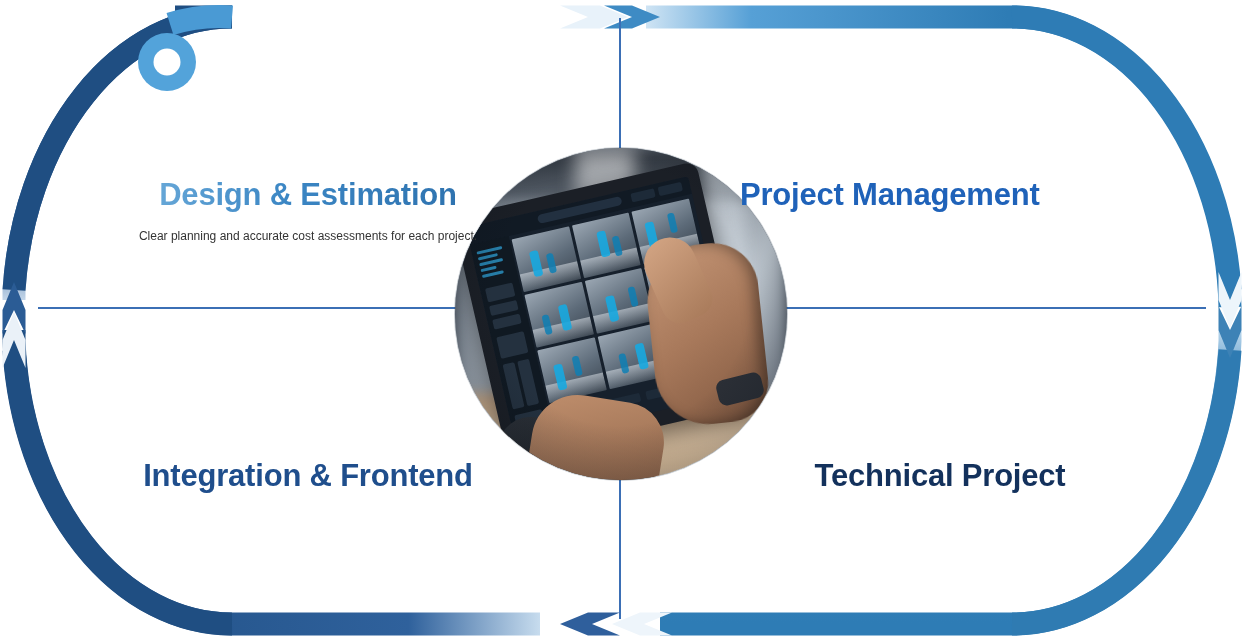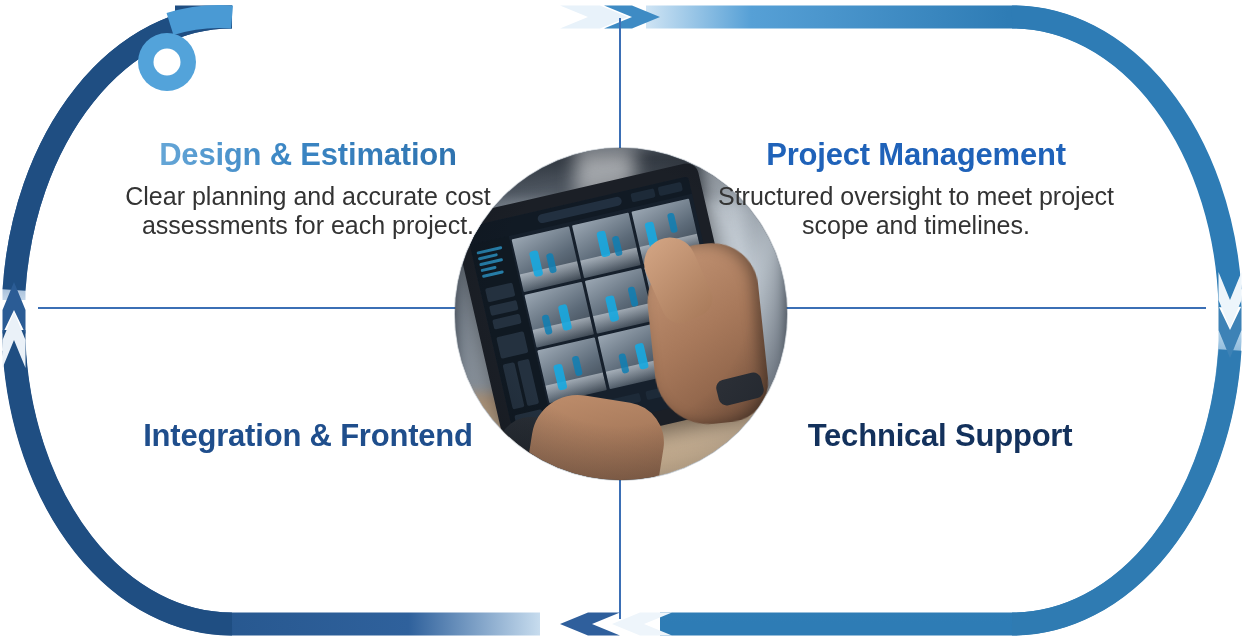--- a/index.html
+++ b/index.html
@@ -83,30 +83,30 @@
   #hand-b{left:76px;top:250px;width:132px;height:96px;
       background:linear-gradient(160deg,#c08f6d,#8d6348);
       border-radius:46px 40px 20px 24px;transform:rotate(9deg);}
   #sleeve{left:40px;top:276px;width:160px;height:86px;
       background:linear-gradient(150deg,#2c3138,#15181d);
       border-radius:34px 26px 10px 10px;transform:rotate(9deg);}
   #vignette{left:0;top:0;width:332px;height:332px;border-radius:50%;
       background:radial-gradient(circle at 50% 45%,rgba(0,0,0,0) 52%,rgba(10,16,24,.45) 100%);}
 
   
-  .quad{position:absolute;}
+  .quad{position:absolute;margin-top:40px;}
   .q-title{font-size:31px;font-weight:bold;letter-spacing:-.2px;
            line-height:36px;margin:0 0 9px 0;white-space:nowrap;}
-  .q-body{font-size:25px;line-height:29px;color:#333333;margin:0;}
+  .q-body{font-size:12px;line-height:29px;color:#333333;margin:0;}
 
   #quad-tl{left:96px; top:137px; width:424px; text-align:center;}
   #quad-tl .q-title{background:linear-gradient(90deg,#7ab6e0 0%,#3b86c4 45%,#2a6ca8 100%);
         -webkit-background-clip:text;background-clip:text;color:transparent;
         -webkit-text-fill-color:transparent;}
-  #quad-tr{left:704px; top:137px; width:424px; text-align:center;}
+  #quad-tr{left:740px; top:137px; width:424px; }
   #quad-tr .q-title{color:#1f62b9;}
   #quad-bl{left:96px; top:418px; width:424px; text-align:center;}
   #quad-bl .q-title{color:#1f4e8c;}
   #quad-br{left:728px; top:418px; width:424px; text-align:center;}
   #quad-br .q-title{color:#13315c;}
 </style>
 </head>
 <body>
 
 <div id="stage">
@@ -315,24 +315,23 @@
     <div class="ph" id="vignette"></div>
   </div>
 
   <div class="quad" id="quad-tl">
     <p class="q-title">Design &amp; Estimation</p>
     <p class="q-body">Clear planning and accurate cost assessments for each project.</p>
   </div>
 
   <div class="quad" id="quad-tr">
     <p class="q-title">Project Management</p>
-    <p class="q-body">Structured oversight to meet project scope and timelines.</p>
   </div>
 
   <div class="quad" id="quad-bl">
     <p class="q-title">Integration &amp; Frontend</p>
   </div>
 
   <div class="quad" id="quad-br">
-    <p class="q-title">Technical Support</p>
+    <p class="q-title">Technical Project</p>
   </div>
 
 </div>
 
 </body></html>

